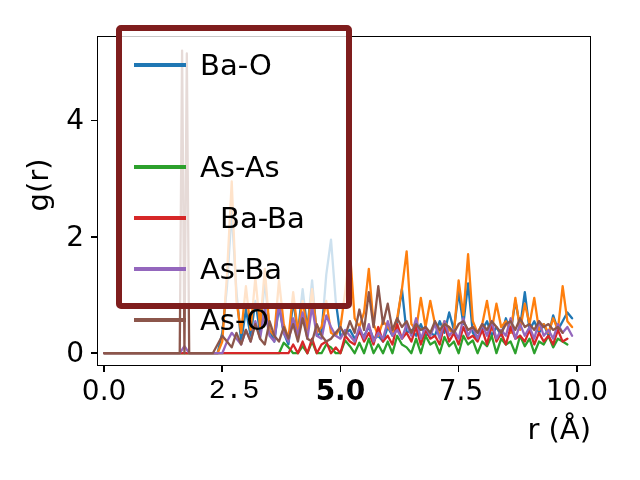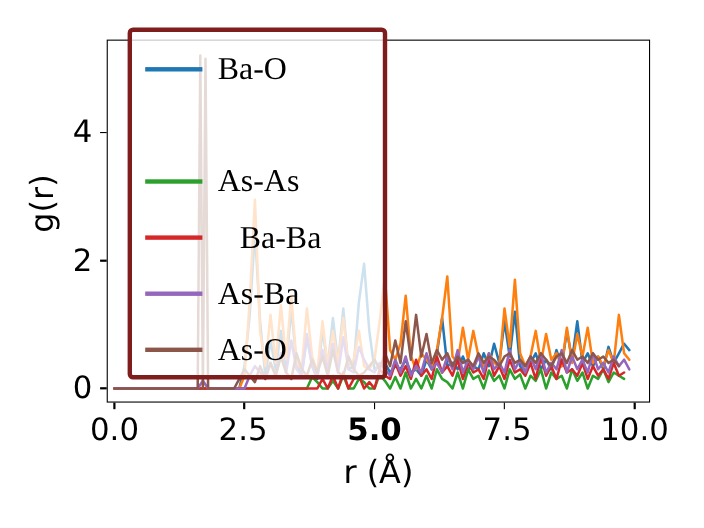--- a/index.html
+++ b/index.html
@@ -73,21 +73,21 @@
     font-size: 28px;
     color: #000;
     line-height: 34px;
     white-space: nowrap;
   }
   #xlabel {
     position: absolute;
     left: 97px;
     width: 494px;
     top: 412px;
-    text-align: center;
+    text-align: right;
     font-size: 29px;
     color: #000;
     white-space: nowrap;
   }
   #ylabel {
     position: absolute;
     left: -62px;
     top: 168px;
     width: 200px;
     text-align: center;
@@ -96,27 +96,26 @@
     transform: rotate(-90deg);
     transform-origin: center center;
     white-space: nowrap;
   }
   
   #legend {
     position: absolute;
     left: 116px;
     top: 25px;
     width: 236px;
-    height: 320px;
+    height: 284px;
     background: rgba(255,255,255,0.78);
-    border: 4px solid #7f1d1d;
+    border: 6px solid #7f1d1d;
     border-radius: 5px;
     box-sizing: border-box;
     padding: 0;
-    font-family: Liberation Serif, serif;
   }
   .legend-row {
     position: absolute;
     left: 0;
     width: 236px;
     height: 46px;
     display: flex;
     align-items: center;
   }
   .legend-swatch {
@@ -154,21 +153,21 @@
         <path d="M7.09 317.20 L11.82 317.20 L16.55 317.20 L21.27 317.20 L26.00 317.20 L30.73 317.20 L35.45 317.20 L40.18 317.20 L44.91 317.20 L49.64 317.20 L54.36 317.20 L59.09 317.20 L63.82 317.20 L68.55 317.20 L73.27 317.20 L78.00 317.20 L82.73 317.20 L85.09 14.55 L87.45 317.20 L89.82 17.46 L92.18 317.20 L96.91 317.20 L101.64 317.20 L106.36 317.20 L111.09 317.20 L115.82 317.20 L120.55 308.47 L125.27 299.74 L130.00 305.56 L134.73 311.38 L139.45 296.83 L144.18 308.47 L148.91 293.92 L153.64 305.56 L158.36 288.10 L163.09 302.65 L167.82 308.47 L172.55 285.19 L177.27 299.74 L182.00 305.56 L186.73 291.01 L191.45 302.65 L196.18 288.10 L200.91 305.56 L205.64 282.28 L210.36 302.65 L215.09 305.56 L219.82 288.10 L224.55 299.74 L229.27 305.56 L234.00 302.65 L238.73 296.83 L243.45 291.01 L248.18 299.74 L252.91 285.19 L257.64 296.83 L262.36 273.54 L267.09 293.92 L271.82 256.08 L276.55 291.01 L281.27 250.26 L286.00 288.10 L290.73 267.72 L295.45 293.92 L300.18 282.28 L304.91 291.01 L309.64 285.19 L314.36 296.83 L319.09 288.10 L323.82 293.92 L328.55 291.01 L333.27 296.83 L338.00 285.19 L342.73 293.92 L347.45 288.10 L352.18 291.01 L356.91 296.83 L361.64 288.10 L366.36 285.19 L371.09 293.92 L375.82 291.01 L380.55 296.83 L385.27 288.10 L390.00 293.92 L394.73 285.19 L399.45 291.01 L404.18 296.83 L408.91 288.10 L413.64 285.19 L418.36 293.92 L423.09 282.28 L427.82 291.01 L432.55 288.10 L437.27 293.92 L442.00 285.19 L446.73 291.01 L451.45 288.10 L456.18 293.92 L460.91 291.01 L465.64 296.83 L470.36 NaN L475.09 NaN" fill="none" stroke="#8c564b" stroke-width="2.3" stroke-linejoin="round" stroke-linecap="round" vector-effect="non-scaling-stroke"></path>
       </g>
     </svg>
 
   <div id="axes-frame"></div>
 
   <div id="xticks-layer">
       <div class="xtick-mark" style="left: 103.291px;"></div>
       <div class="xtick-label" style="left: 44.0909px;">0.0</div>
       <div class="xtick-mark" style="left: 221.473px;"></div>
-      <div class="xtick-label" style="left: 161px;">2.5</div>
+      <div class="xtick-label" style="left: 174px; font-family: Liberation Mono, monospace;">2.5</div>
       <div class="xtick-mark" style="left: 339.655px;"></div>
       <div class="xtick-label" style="left: 280.455px; font-weight: bold;">5.0</div>
       <div class="xtick-mark" style="left: 457.836px;"></div>
       <div class="xtick-label" style="left: 401px;">7.5</div>
       <div class="xtick-mark" style="left: 576.018px;"></div>
       <div class="xtick-label" style="left: 516.818px;">10.0</div>
     </div>
   <div id="yticks-layer">
       <div class="ytick-mark" style="top: 352.396px;"></div>
       <div class="ytick-label" style="top: 336.196px;">0</div>

